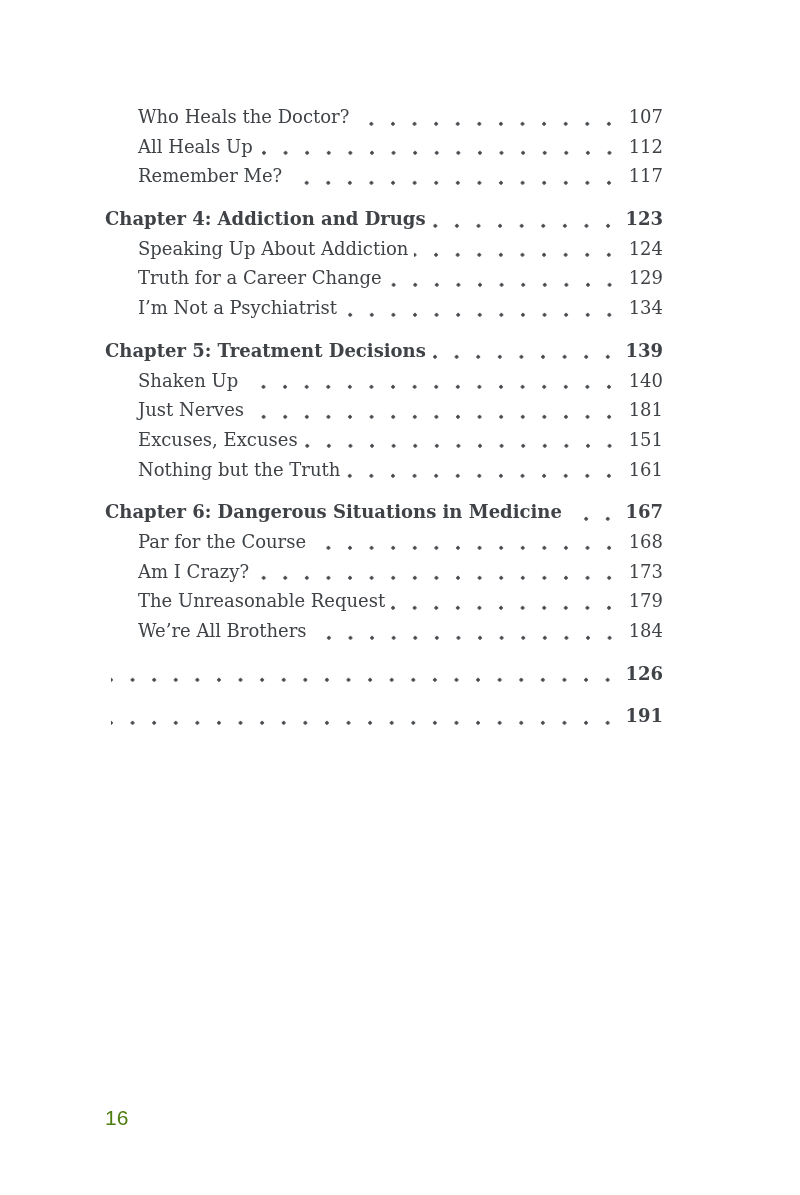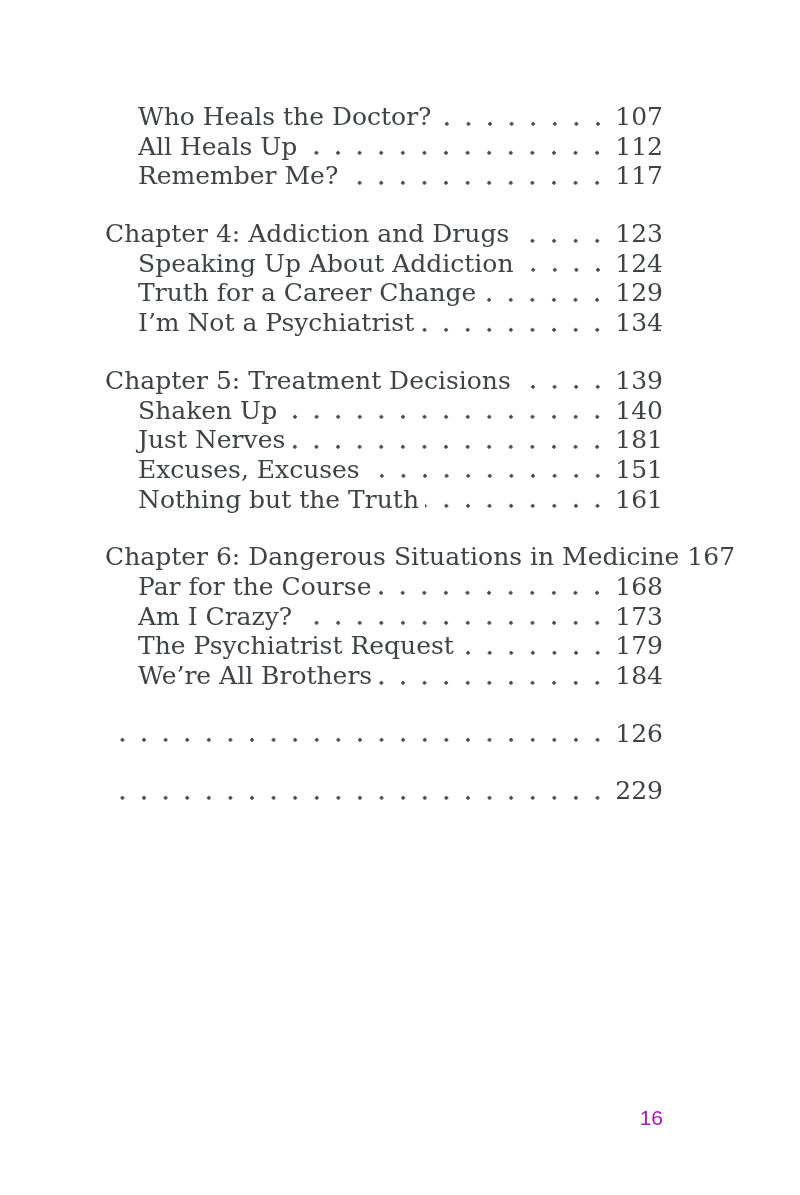--- a/index.html
+++ b/index.html
@@ -18,26 +18,27 @@
     position: absolute;
     left: 105px;
     top: 102px;
     width: 558px;
   }
   .toc-row {
     display: flex;
     align-items: center;
     height: 29.7px;
     line-height: 29.7px;
-    font-size: 25px;
+    font-size: 18px;
     color: #3f4347;
     white-space: nowrap;
   }
   .toc-row.gap-before {
-    margin-top: 28px;
+    margin-top: 13px;
+    font-weight: bold;
   }
   .toc-row.indent .toc-label {
     padding-left: 33px;
   }
   .toc-label {
     flex: 0 0 auto;
   }
   .toc-dots {
     flex: 1 1 auto;
     align-self: stretch;
@@ -51,24 +52,24 @@
   .toc-page {
     flex: 0 0 auto;
     min-width: 36px;
     text-align: right;
   }
   .folio {
     position: absolute;
     left: 105px;
     top: 1106px;
     width: 558px;
-    text-align: right;
+    text-align: left;
     font-family: "Liberation Sans", "DejaVu Sans", sans-serif;
     font-size: 21px;
-    color: #a21caf;
+    color: #4d7c0f;
   }
 </style>
 </head>
 <body>
 
 <div class="toc-block" id="toc-block">
     <div class="toc-row indent">
       <span class="toc-label">Who Heals the Doctor?</span>
       <span class="toc-dots"></span>
       <span class="toc-page">107</span>
@@ -137,32 +138,32 @@
       <span class="toc-label">Par for the Course</span>
       <span class="toc-dots"></span>
       <span class="toc-page">168</span>
     </div>
     <div class="toc-row indent">
       <span class="toc-label">Am I Crazy?</span>
       <span class="toc-dots"></span>
       <span class="toc-page">173</span>
     </div>
     <div class="toc-row indent">
-      <span class="toc-label">The Psychiatrist Request</span>
+      <span class="toc-label">The Unreasonable Request</span>
       <span class="toc-dots"></span>
       <span class="toc-page">179</span>
     </div>
     <div class="toc-row indent">
       <span class="toc-label">We’re All Brothers</span>
       <span class="toc-dots"></span>
       <span class="toc-page">184</span>
     </div>
     <div class="toc-row indent gap-before">
       <span class="toc-dots"></span>
       <span class="toc-page">126</span>
     </div>
     <div class="toc-row indent gap-before">
       <span class="toc-dots"></span>
-      <span class="toc-page">229</span>
+      <span class="toc-page">191</span>
     </div>
   </div>
 
 <div class="folio">16</div>
 
 </body></html>

